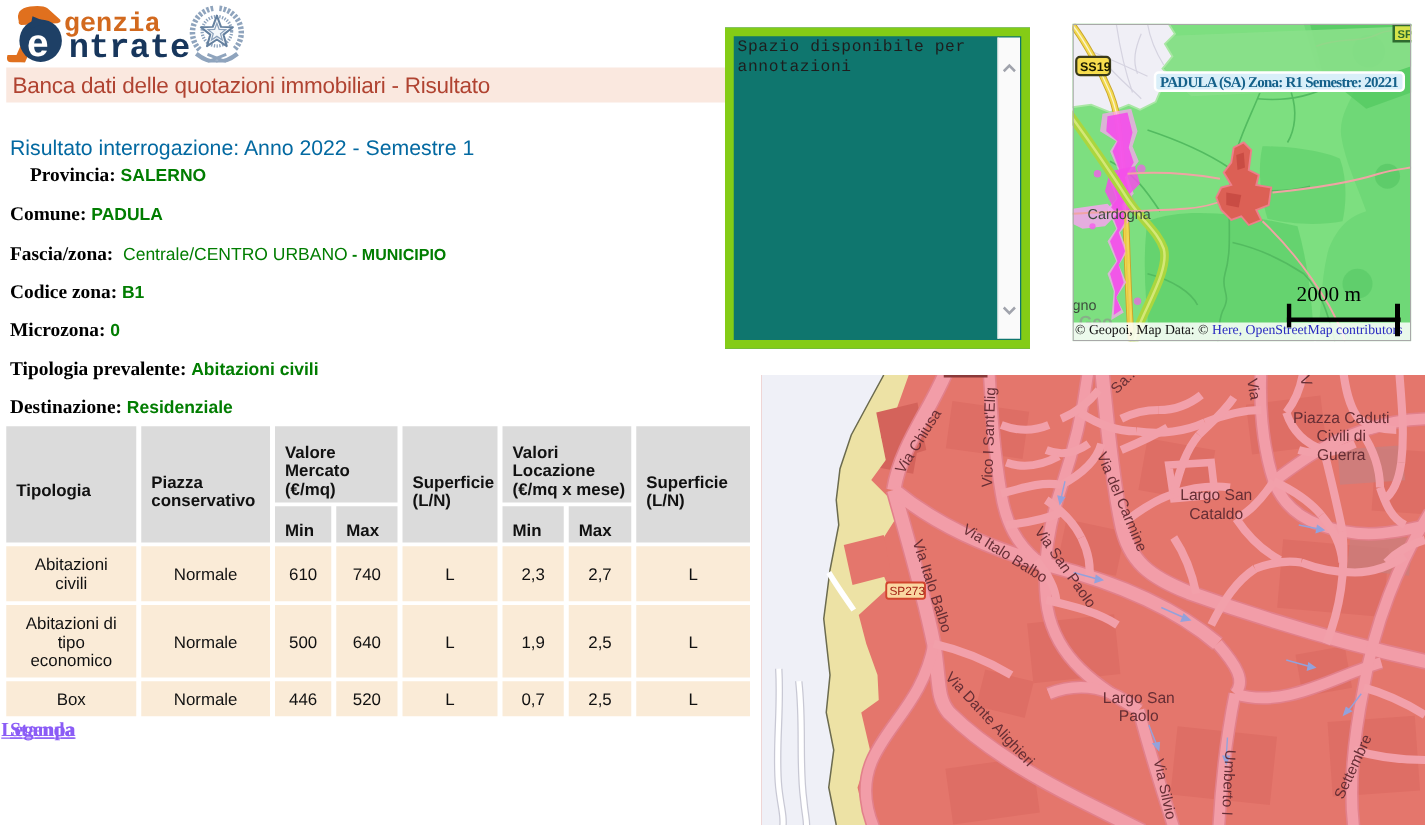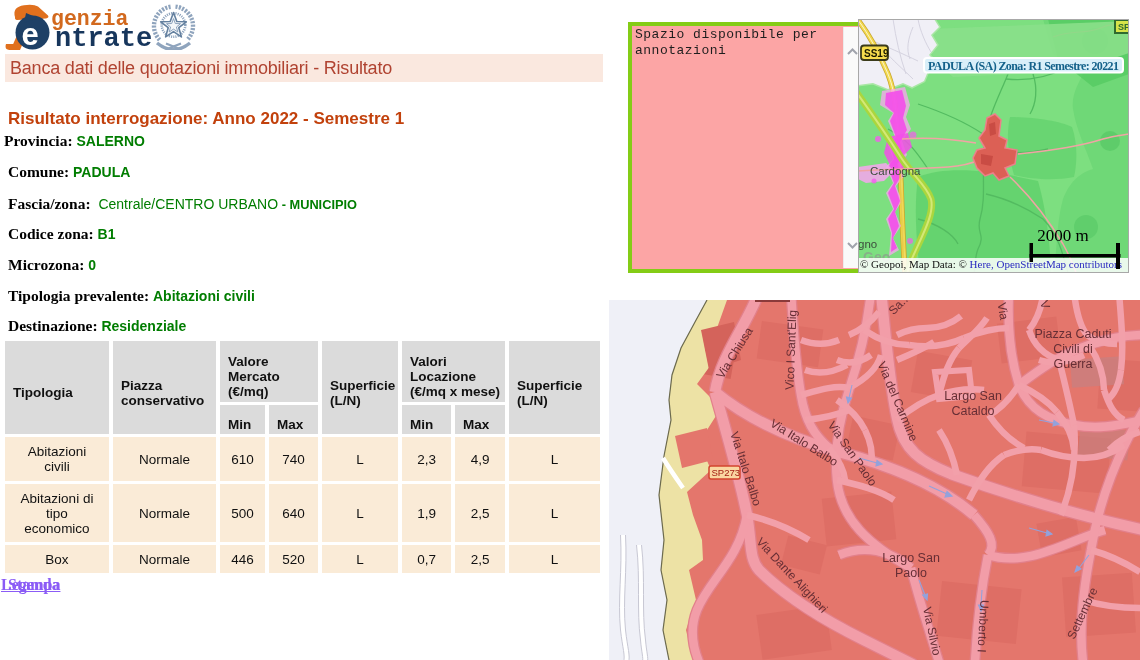--- a/index.html
+++ b/index.html
@@ -1,30 +1,30 @@
 <!DOCTYPE html>
 <html><head>
 <meta charset="utf-8">
 <style>
   html,body{margin:0;padding:0;}
   body{width:1140px;height:660px;position:relative;background:#fff;overflow:hidden;
        font-family:"Liberation Sans",sans-serif;}
   .abs{position:absolute;}
   .banner{left:5px;top:54px;width:593px;height:28px;background:#FAE8DF;color:#B04331;
           font-size:18px;line-height:28px;padding-left:5px;letter-spacing:-0.2px;}
-  .h1{left:8px;top:109px;font-size:17px;font-weight:bold;color:#c2410c;white-space:nowrap;}
+  .h1{left:8px;top:109px;font-size:17px;font-weight:normal;color:#0369a1;white-space:nowrap;}
   .lbl{font-family:"Liberation Serif",serif;font-size:15.5px;font-weight:bold;color:#000;white-space:nowrap;}
   .val{font-family:"Liberation Sans",sans-serif;font-size:14px;font-weight:bold;color:#017D01;}
   table.q{position:absolute;left:1px;top:338px;border-collapse:separate;border-spacing:4px 3px;
           table-layout:fixed;width:603px;}
   table.q td{font-size:13.5px;color:#111;}
   td.h{background:#DBDBDB;font-weight:bold;padding:12px 4px 2px 8px;vertical-align:middle;box-sizing:border-box;}
   td.b{background:#FAEBD7;text-align:center;vertical-align:middle;font-size:14px;padding:2px 9px;box-sizing:border-box;}
   .lnk{font-family:"Liberation Serif",serif;font-size:16px;color:#8b5cf6;text-decoration:underline;font-weight:bold;}
-  .ta{left:628px;top:22px;width:230px;height:243px;border:4px solid #84cc16;background:#fca5a5;}
+  .ta{left:580px;top:22px;width:230px;height:243px;border:7px solid #84cc16;background:#0f766e;}
   .ta .txt{position:absolute;left:3px;top:1px;font-family:"Liberation Mono",monospace;
            font-size:13px;line-height:16px;color:#1E1E1E;letter-spacing:0.5px;}
   .sb{position:absolute;right:1px;top:1px;bottom:1px;width:17px;background:#FAFAFA;border-left:1px solid #ECECEC;}
 </style>
 </head>
 <body>
 
 <svg class="abs" style="left:5px;top:3px" width="195" height="47" viewBox="0 0 195 47">
 
   <g fill="none">
@@ -48,21 +48,21 @@
     <text x="16.5" y="41.5" font-family="Liberation Sans,sans-serif" font-weight="bold" font-size="31" fill="#fff">e</text>
   </g>
   <text x="46" y="21.5" font-family="Liberation Mono,monospace" font-weight="bold" font-size="21.5" fill="#D2691E">genzia</text>
   <text x="50" y="42.5" font-family="Liberation Mono,monospace" font-weight="bold" font-size="27" fill="#17365C">ntrate</text>
 </svg>
 
 <div class="abs banner">Banca dati delle quotazioni immobiliari - Risultato</div>
 
 <div class="abs h1">Risultato interrogazione: <span>Anno 2022 - Semestre 1</span></div>
 
-<div class="abs lbl" style="left:4px;top:132px">Provincia: <span class="val">SALERNO</span></div>
+<div class="abs lbl" style="left:24px;top:132px">Provincia: <span class="val">SALERNO</span></div>
 <div class="abs lbl" style="left:8px;top:163px">Comune: <span class="val">PADULA</span></div>
 <div class="abs lbl" style="left:8px;top:195px">Fascia/zona:&nbsp; <span class="val" style="font-weight:normal;font-size:14px">Centrale/CENTRO URBANO</span><span class="val" style="font-size:12.8px"> - MUNICIPIO</span></div>
 <div class="abs lbl" style="left:8px;top:225px">Codice zona: <span class="val">B1</span></div>
 <div class="abs lbl" style="left:8px;top:256px">Microzona: <span class="val">0</span></div>
 <div class="abs lbl" style="left:8px;top:287px">Tipologia prevalente: <span class="val">Abitazioni civili</span></div>
 <div class="abs lbl" style="left:8px;top:317px">Destinazione: <span class="val">Residenziale</span></div>
 
 <table class="q">
   <colgroup>
       <col style="width:104px">
@@ -89,21 +89,21 @@
     <td class="h">Min</td>
         <td class="h">Max</td>
   </tr>
   <tr>
     <td class="b" style="height:44px">Abitazioni civili</td>
         <td class="b">Normale</td>
     <td class="b">610</td>
         <td class="b">740</td>
         <td class="b">L</td>
     <td class="b">2,3</td>
-        <td class="b">4,9</td>
+        <td class="b">2,7</td>
         <td class="b">L</td>
   </tr>
   <tr>
     <td class="b" style="height:58px">Abitazioni di tipo economico</td>
         <td class="b">Normale</td>
     <td class="b">500</td>
         <td class="b">640</td>
         <td class="b">L</td>
     <td class="b">1,9</td>
         <td class="b">2,5</td>

